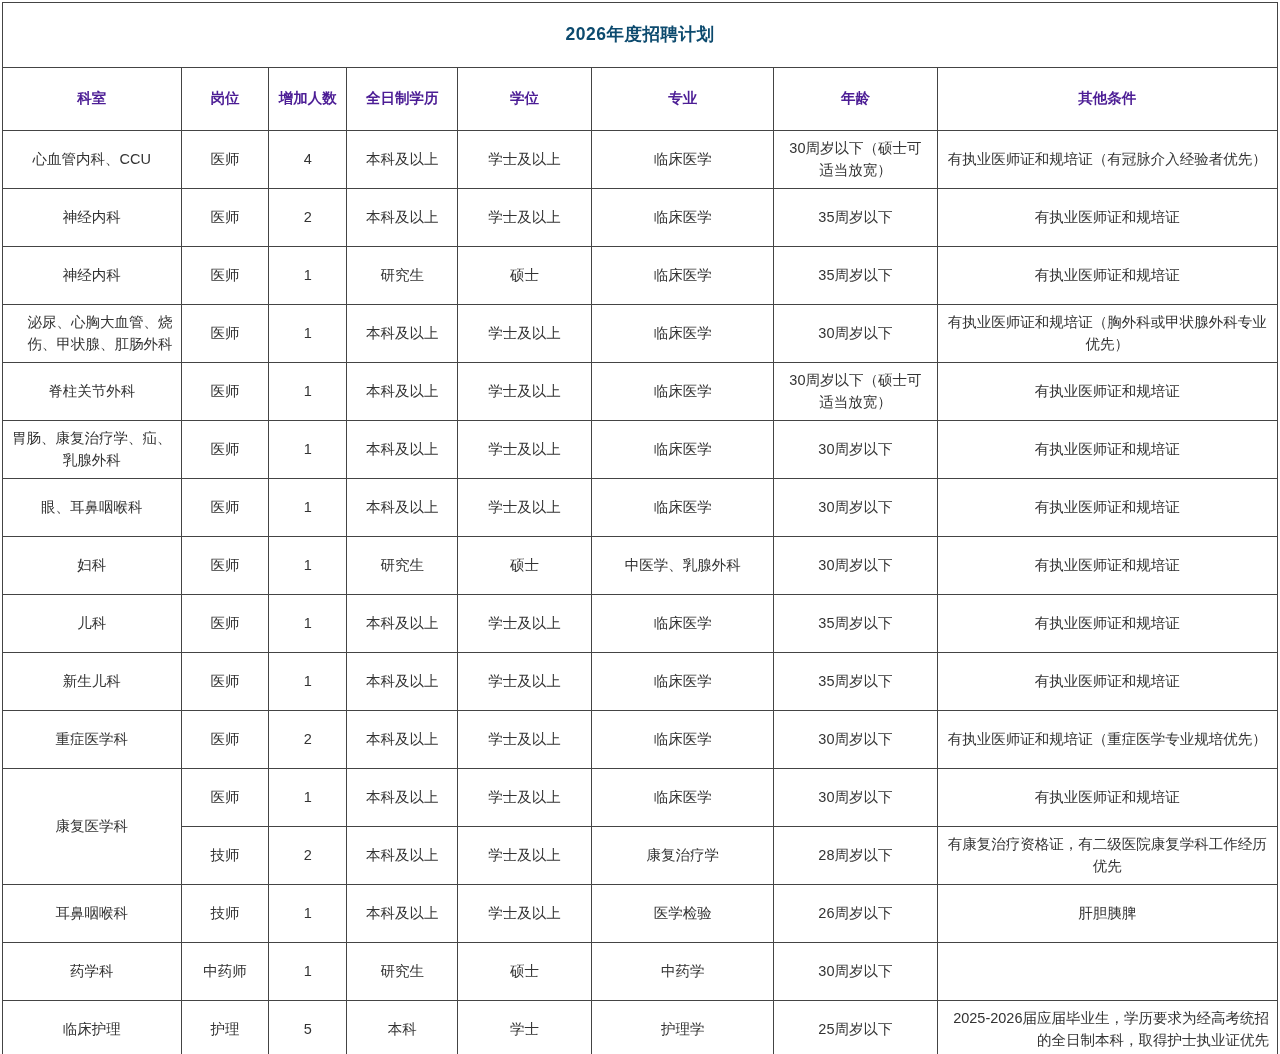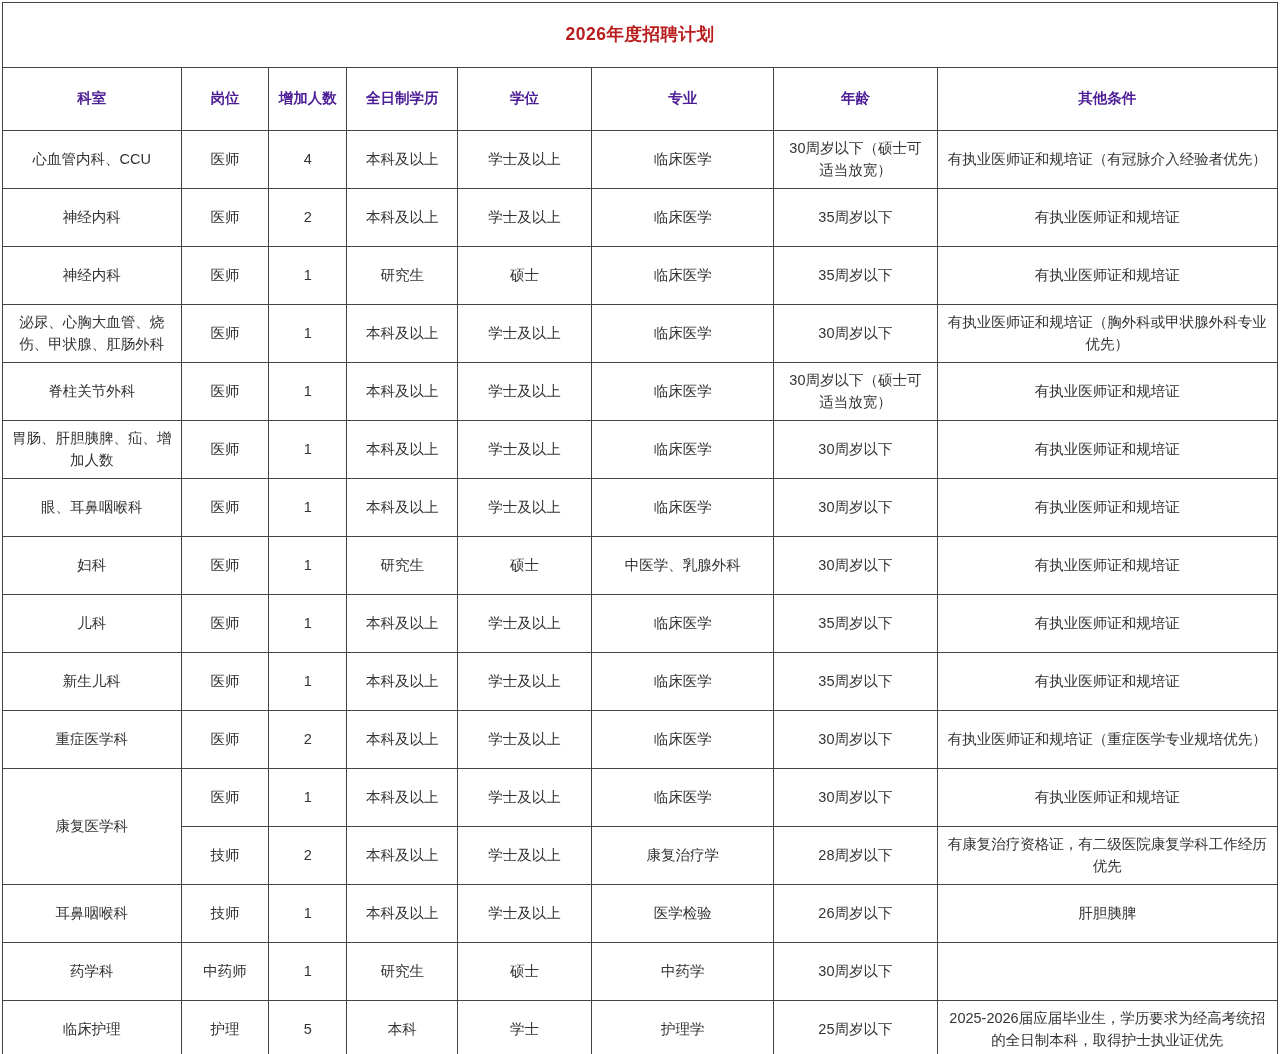--- a/index.html
+++ b/index.html
@@ -29,35 +29,35 @@
     padding: 4px 8px;
     font-size: 14.5px;
     line-height: 1.45;
     color: #333333;
     word-break: break-word;
     overflow: hidden;
   }
   table.plan tr.title-row th {
     font-size: 17.5px;
     font-weight: bold;
-    color: #b91c1c;
+    color: #0c4a6e;
     height: 56px;
     letter-spacing: 0.5px;
   }
   table.plan tr.header-row th {
     font-weight: bold;
     color: #4c1d95;
     height: 54px;
     font-size: 14.5px;
   }
   table.plan tbody tr {
     height: 58px;
   }
   table.plan td.align-left {
-    text-align: center;
+    text-align: right;
     margin-left: 36px;
   }
 </style>
 </head>
 <body>
 
 <div class="page">
   <table class="plan">
     <colgroup id="cols">
         <col style="width: 14%;">
@@ -129,21 +129,21 @@
           <td>脊柱关节外科</td>
           <td>医师</td>
           <td>1</td>
           <td>本科及以上</td>
           <td>学士及以上</td>
           <td>临床医学</td>
           <td>30周岁以下（硕士可适当放宽）</td>
           <td>有执业医师证和规培证</td>
         </tr>
         <tr>
-          <td>胃肠、肝胆胰脾、疝、增加人数</td>
+          <td>胃肠、康复治疗学、疝、乳腺外科</td>
           <td>医师</td>
           <td>1</td>
           <td>本科及以上</td>
           <td>学士及以上</td>
           <td>临床医学</td>
           <td>30周岁以下</td>
           <td>有执业医师证和规培证</td>
         </tr>
         <tr>
           <td>眼、耳鼻咽喉科</td>

